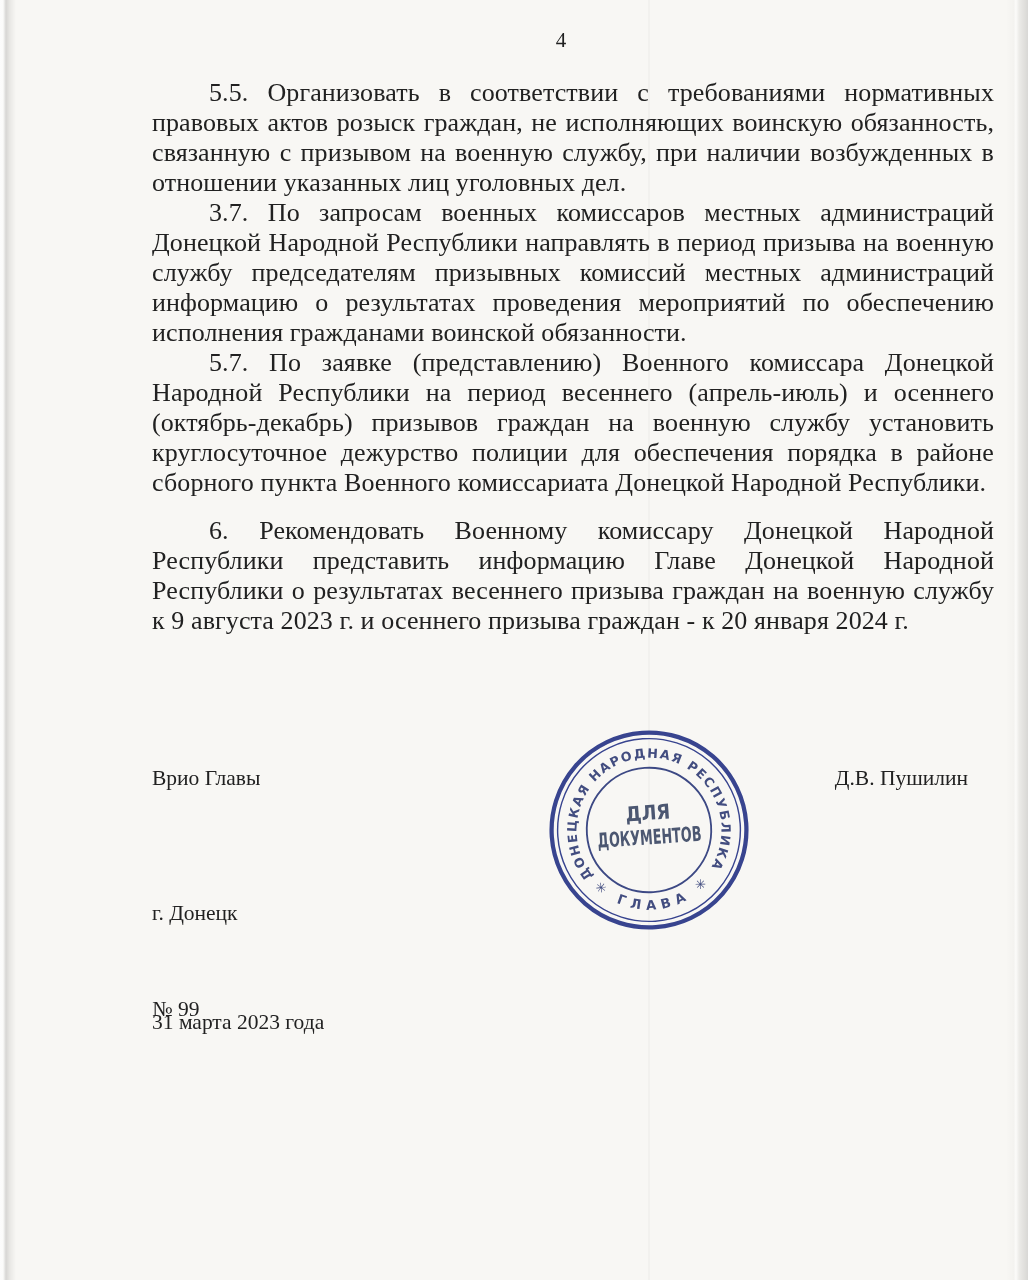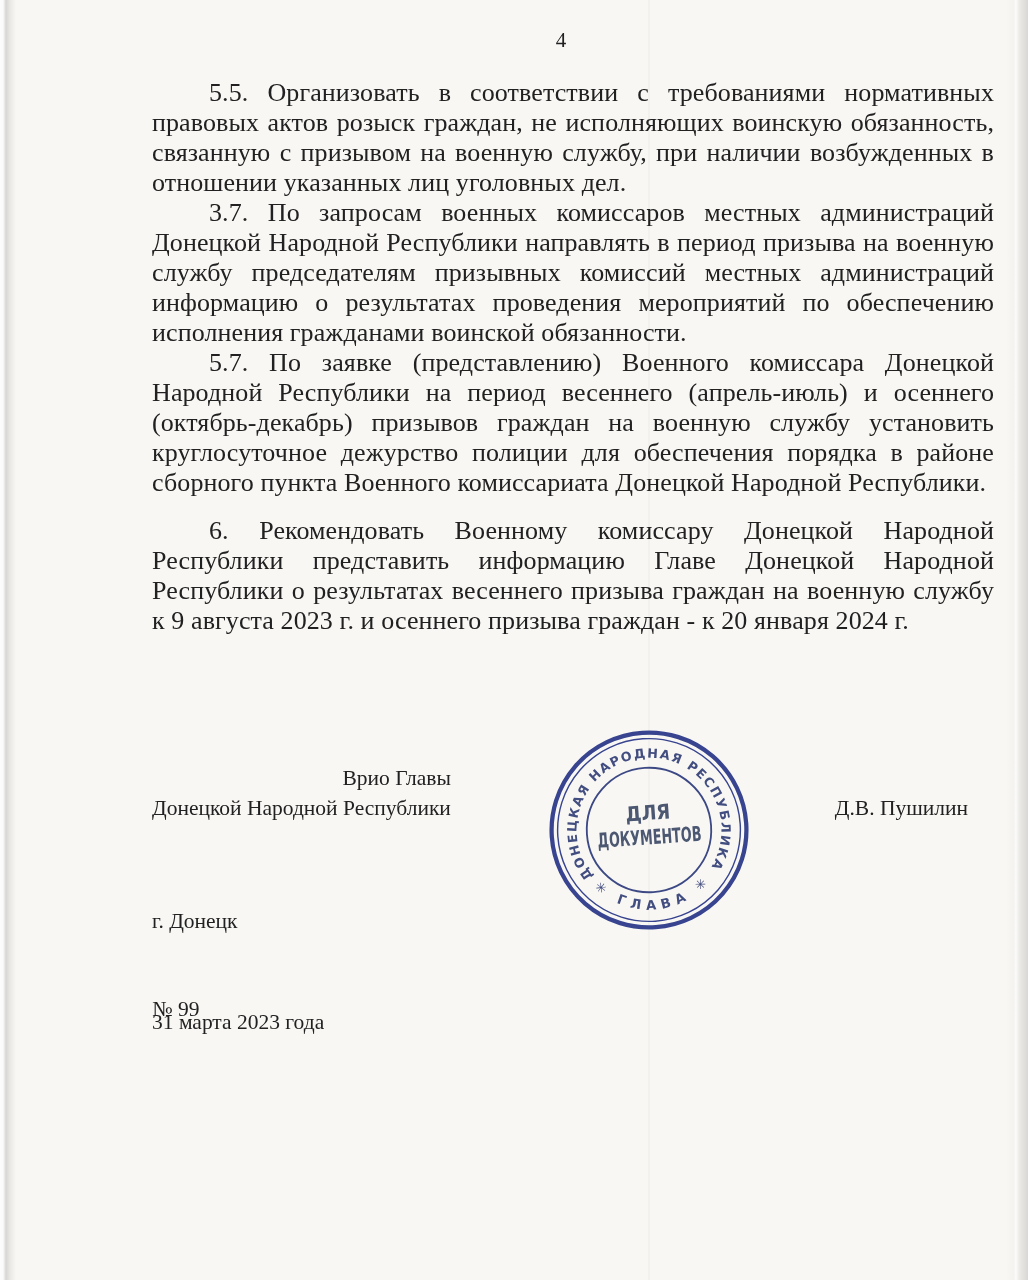--- a/index.html
+++ b/index.html
@@ -40,34 +40,34 @@
     text-indent:57px;
     letter-spacing:0.1px;
   }
   p.para.gap-sm { margin-top:18px; }
   p.para.gap-md { margin-top:11px; }
   .sig-row {
     position:absolute; top:763px; left:0; right:0;
     display:flex; justify-content:space-between; align-items:flex-end;
     font-size:21.5px; line-height:30px;
   }
-  .sig-left { display:inline-block; text-align:right; }
+  .sig-left { display:inline-block; text-align:center; }
   .sig-right { padding-right:26px; }
   .stamp-wrap {
     position:absolute; left:547px; top:728px; width:204px; height:204px;
     transform:rotate(-4deg);
     opacity:0.95;
   }
   .stamp-wrap svg { width:100%; height:100%; }
   .stamp-sans { font-family:"DejaVu Sans", sans-serif; }
   .footer-line {
     position:absolute; left:0;
     font-size:21.5px; line-height:30px;
   }
-  .city-line  { top:898px;margin-top:8px; }
+  .city-line  { top:898px; }
   .date-line  { top:1007px; }
   .number-line{ top:994px; }
 </style>
 </head>
 <body>
 
 <div class="page">
   <div class="edge-left"></div>
   <div class="fold-line"></div>
 
@@ -75,21 +75,20 @@
     <div class="page-number">4</div>
 
     <p class="para">5.5. Организовать в соответствии с требованиями нормативных правовых актов розыск граждан, не исполняющих воинскую обязанность, связанную с призывом на военную службу, при наличии возбужденных в отношении указанных лиц уголовных дел.</p>
     <p class="para">3.7. По запросам военных комиссаров местных администраций Донецкой Народной Республики направлять в период призыва на военную службу председателям призывных комиссий местных администраций информацию о результатах проведения мероприятий по обеспечению исполнения гражданами воинской обязанности.</p>
     <p class="para">5.7. По заявке (представлению) Военного комиссара Донецкой Народной Республики на период весеннего (апрель-июль) и осеннего (октябрь-декабрь) призывов граждан на военную службу установить круглосуточное дежурство полиции для обеспечения порядка в районе сборного пункта Военного комиссариата Донецкой Народной Республики.</p>
     <p class="para gap-sm">6. Рекомендовать Военному комиссару Донецкой Народной Республики представить информацию Главе Донецкой Народной Республики о результатах весеннего призыва граждан на военную службу к 9 августа 2023 г. и осеннего призыва граждан - к 20 января 2024 г.</p>
 
     <div class="sig-row">
       <div class="sig-left">
         <div>Врио Главы</div>
-        <div>Донецкой Народной Республики</div>
       </div>
       <div class="sig-right">Д.В. Пушилин</div>
     </div>
 
     <div class="footer-line city-line">г. Донецк</div>
     <div class="footer-line date-line">31 марта 2023 года</div>
     <div class="footer-line number-line">№ 99</div>
   </div>
 
   <div class="stamp-wrap">

